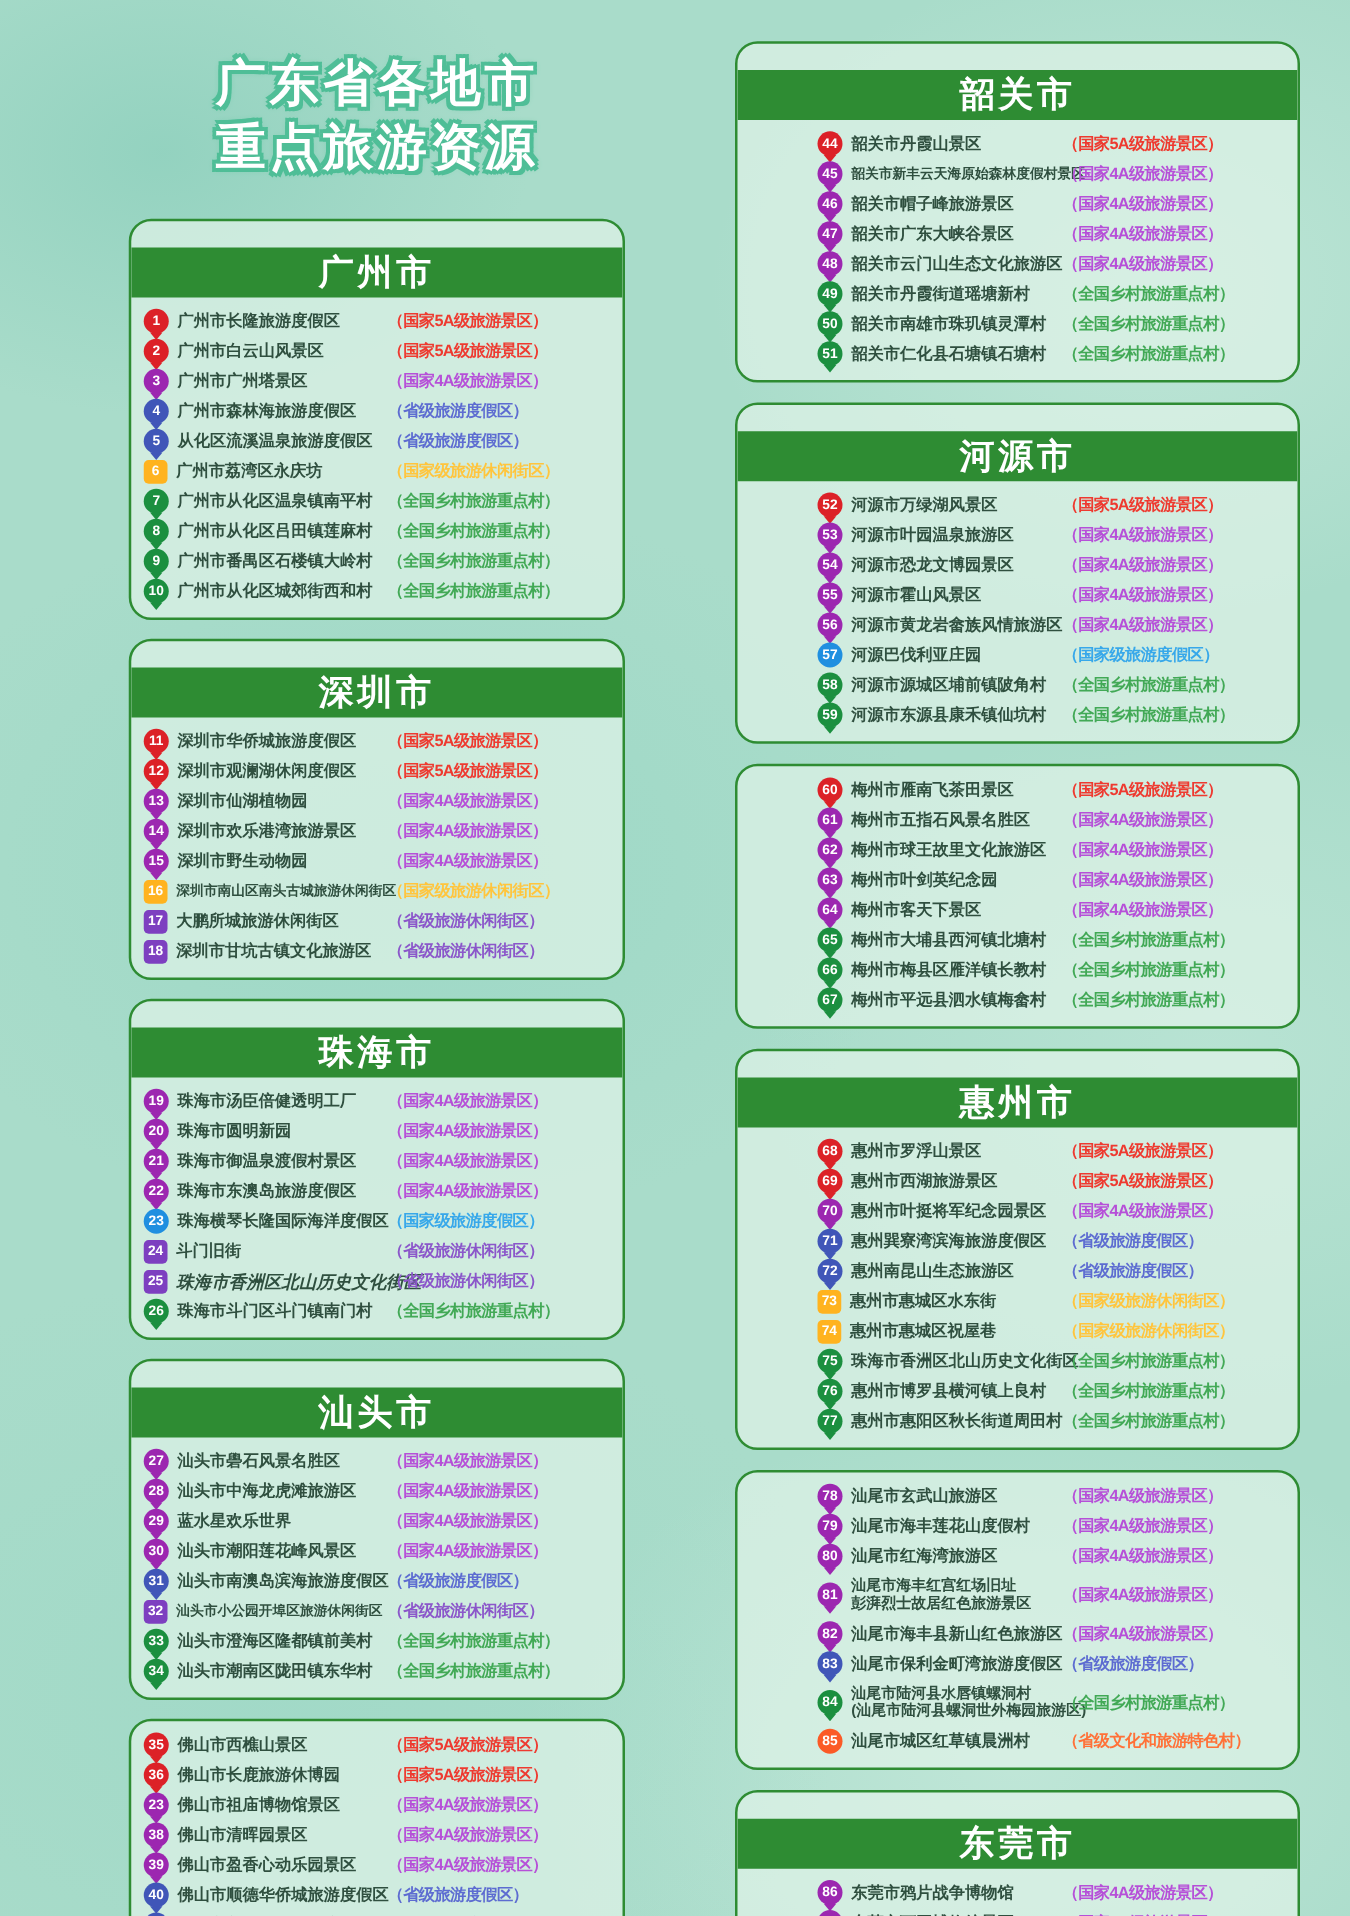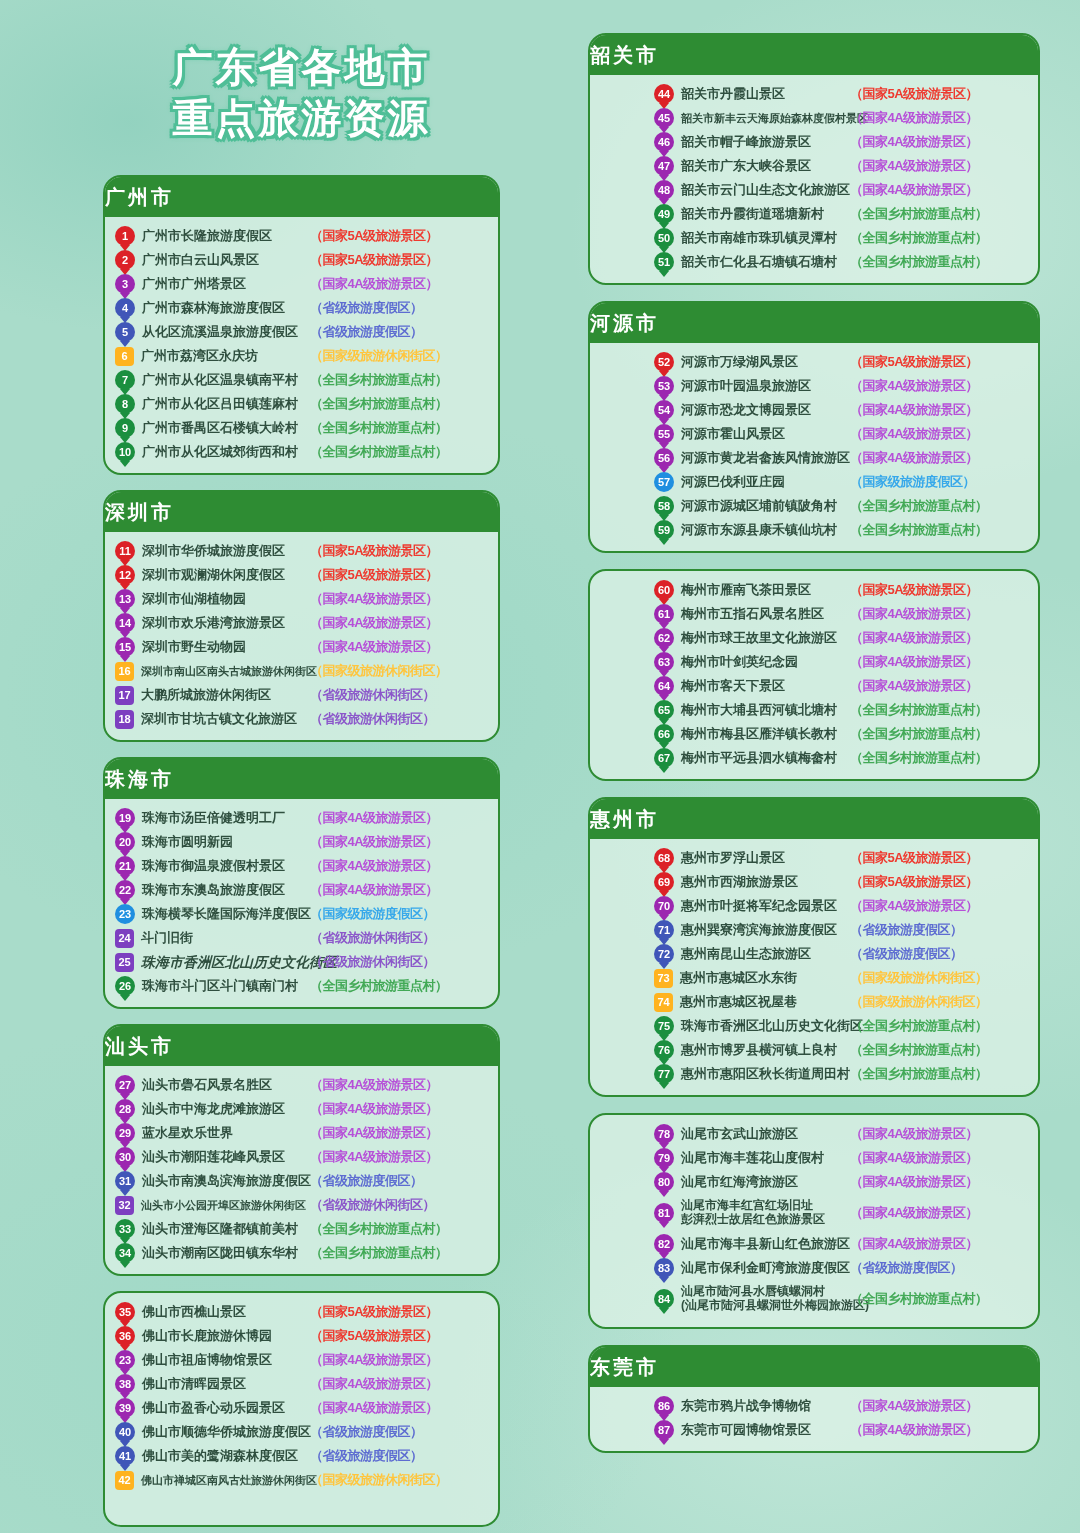--- a/index.html
+++ b/index.html
@@ -34,23 +34,23 @@
 
   .city-card{
     border:2px solid #2e8c33;
     border-radius:18px;
     overflow:hidden;
     background:rgba(223,242,232,.72);
   }
   .city-header{
     background:#2e8c33;
     color:#fff;
-    font-size:20px;font-weight:bold;letter-spacing:3px;
-    text-align:left;
-    height:40px;line-height:40px;
+    font-size:28px;font-weight:bold;letter-spacing:3px;
+    text-align:center;
+    height:40px;line-height:40px;margin-top:21px;
   }
   .card-body{display:flex;flex-direction:column;padding:7px 4px 9px 10px;justify-content:space-between;}
   .col-right .card-body{padding-left:64px;}
 
   .item-row{display:flex;align-items:center;min-height:24px;}
   .item-row.two-line{min-height:38px;}
 
   .badge{
     flex:0 0 auto;
     width:20px;height:20px;
@@ -639,20 +639,25 @@
     <span class="item-name">汕尾市保利金町湾旅游度假区</span>
     <span class="item-tag" style="color: rgb(93, 108, 209);">（省级旅游度假区）</span>
   </div>
 
   <div class="item-row two-line">
     <span class="badge pin" style="--bc: #1b8f3f;">84</span>
     <span class="item-name" style="font-size: 12px;"><span>汕尾市陆河县水唇镇螺洞村</span><span class="line2">(汕尾市陆河县螺洞世外梅园旅游区)</span></span>
     <span class="item-tag" style="color: rgb(66, 169, 86);">（全国乡村旅游重点村）</span>
   </div>
 
+  <div class="item-row">
+    <span class="badge circle" style="--bc: #fb5a26;">85</span>
+    <span class="item-name">汕尾市城区红草镇晨洲村</span>
+    <span class="item-tag" style="color: rgb(255, 113, 56);">（省级文化和旅游特色村）</span>
+  </div>
 </div>
   </section>
 
   <section class="city-card">
     <header class="city-header">东莞市</header>
     <div class="card-body">
   <div class="item-row">
     <span class="badge pin" style="--bc: #9c27b0;">86</span>
     <span class="item-name">东莞市鸦片战争博物馆</span>
     <span class="item-tag" style="color: rgb(182, 80, 216);">（国家4A级旅游景区）</span>

